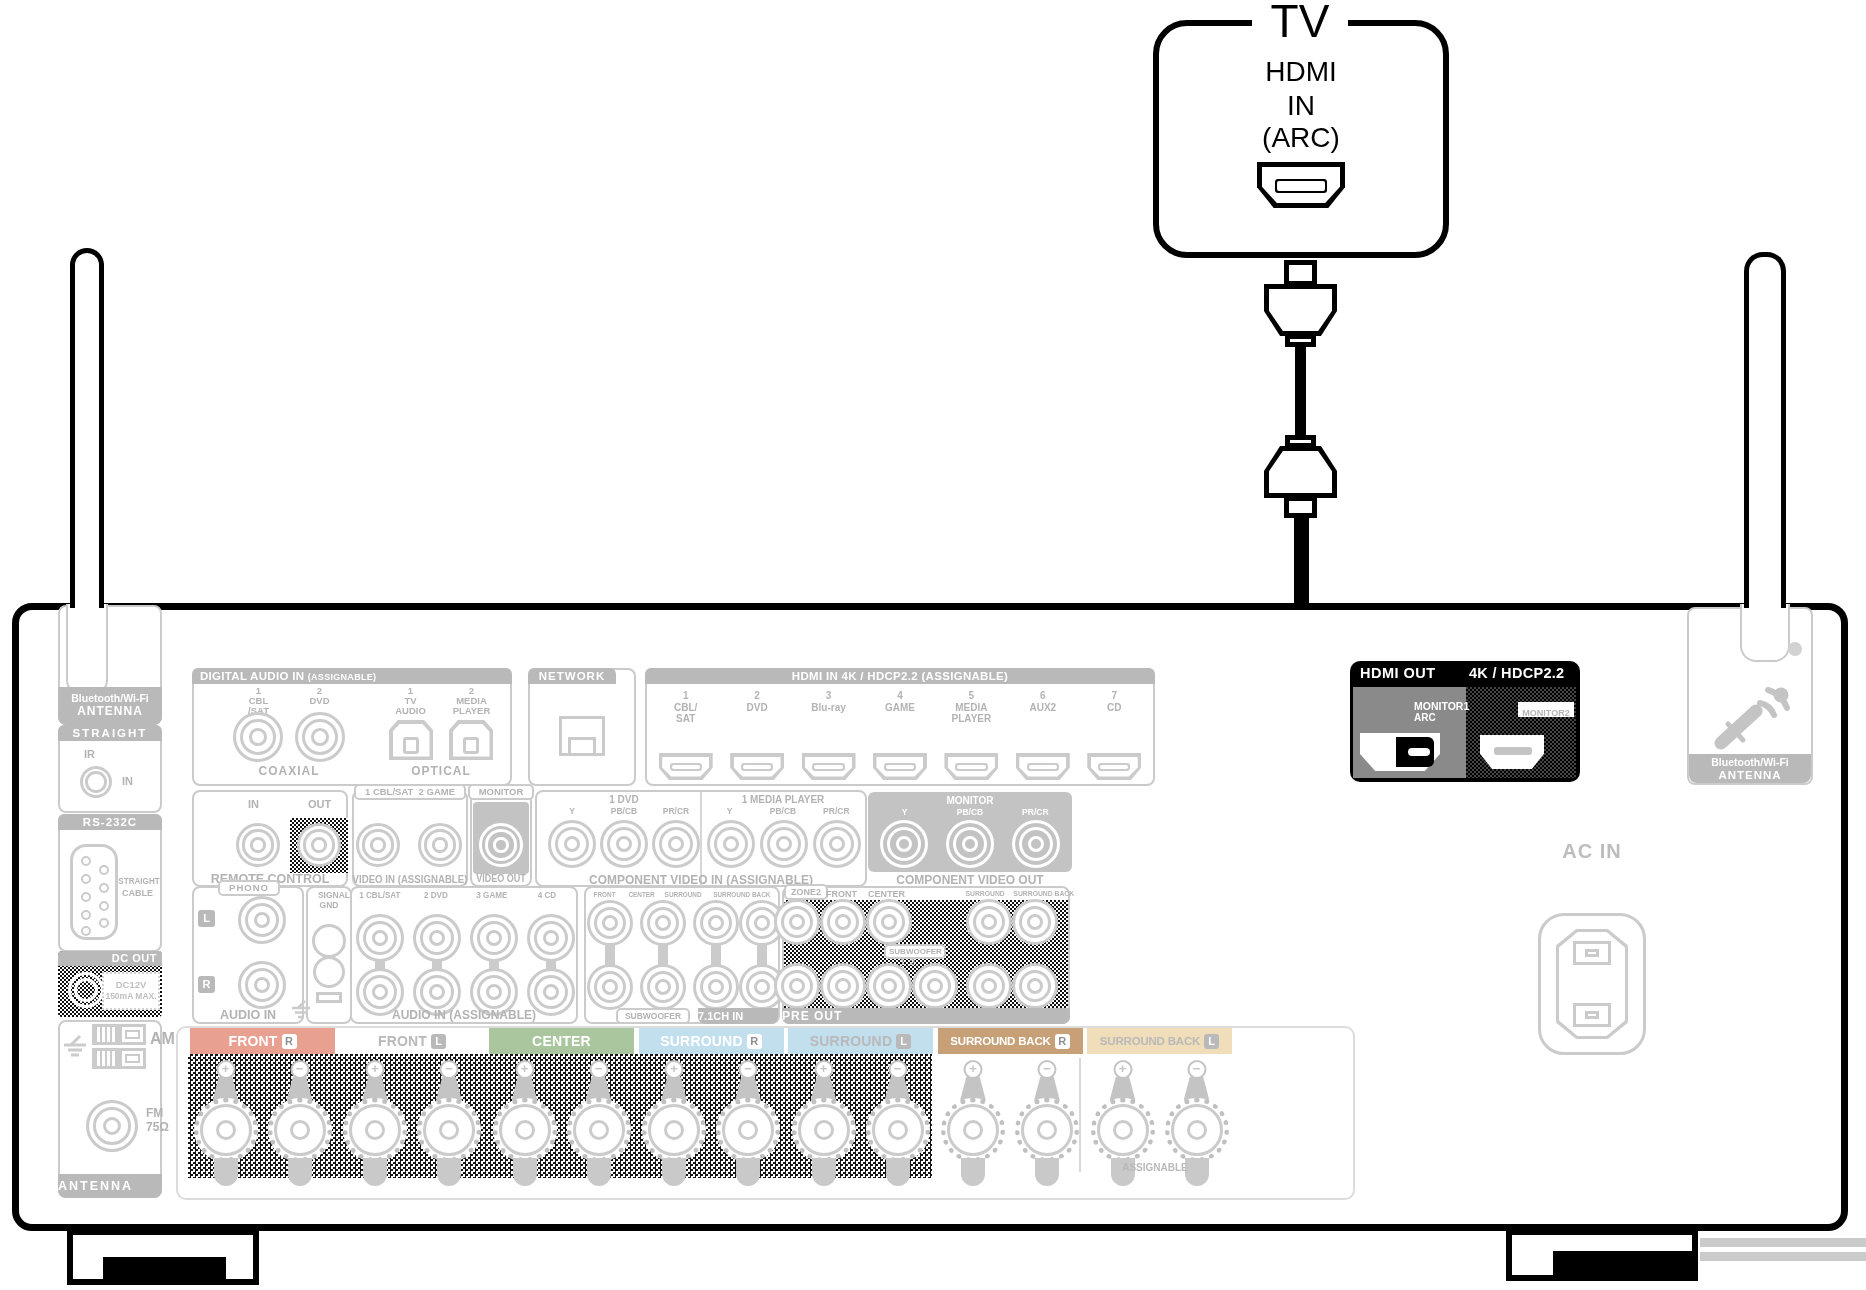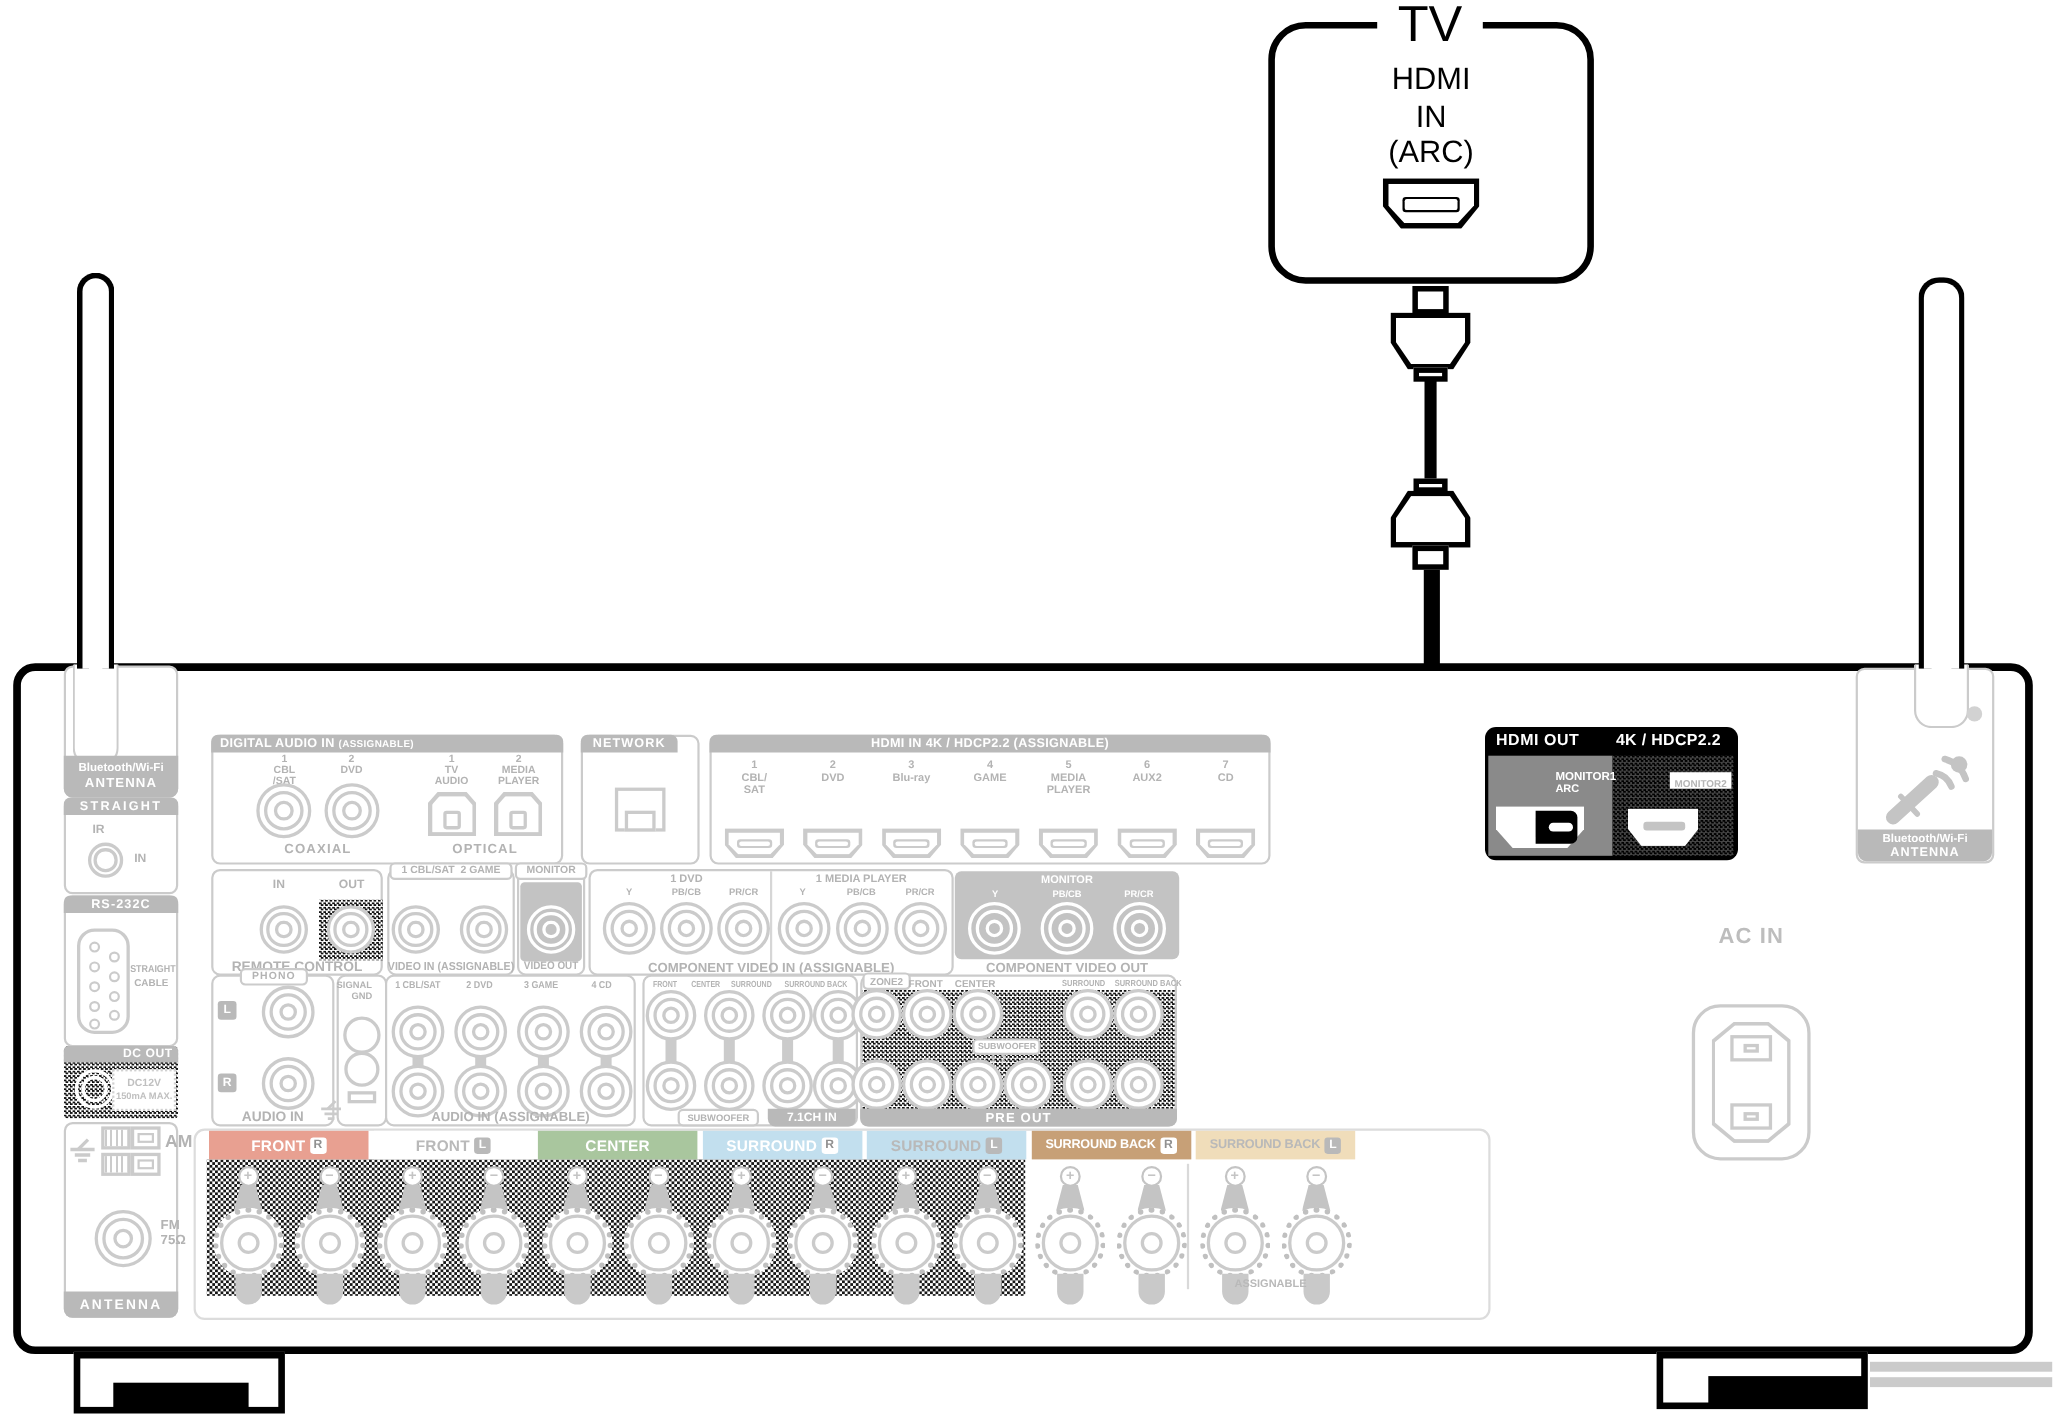--- a/index.html
+++ b/index.html
@@ -7,21 +7,21 @@
   .stage{position:relative;width:1866px;height:1290px;background:#fff;overflow:hidden;
          font-family:"Liberation Sans",sans-serif}
   .abs{position:absolute}
   
   .gbox{position:absolute;border:2px solid #cbcbcb;border-radius:8px;background:#fff}
   .ghead{position:absolute;background:#b9b9b9;color:#fff;font-weight:bold;font-size:11.5px;
          line-height:16px;height:16px;border-radius:6px 6px 0 0;text-align:center;letter-spacing:.3px;white-space:nowrap}
   .gtext{position:absolute;color:#b3b3b3;font-weight:bold;white-space:nowrap}
   .chip{position:absolute;background:#fff;border:2px solid #cbcbcb;border-radius:5px;color:#b3b3b3;
         font-weight:bold;font-size:9.5px;line-height:12px;padding:0 3px;text-align:center;white-space:nowrap}
-  .tab{position:absolute;background:#b9b9b9;color:#fff;font-weight:bold;text-align:center;
+  .tab{position:absolute;background:#b9b9b9;color:#fff;font-weight:bold;
        border-radius:0 0 7px 7px;white-space:nowrap}
   .hatch{background-image:conic-gradient(#161616 90deg,#fff 90deg 180deg,#161616 180deg 270deg,#fff 270deg);
          background-size:5px 5px}
   .hatch4{background-image:conic-gradient(#101010 90deg,#fff 90deg 180deg,#101010 180deg 270deg,#fff 270deg);
           background-size:4px 4px}
   .hatchD{background-image:conic-gradient(#000 90deg,#454545 90deg 180deg,#000 180deg 270deg,#454545 270deg);
           background-size:4px 4px}
   
   .rca{position:absolute;border:3px solid #cbcbcb;border-radius:50%;background:#fff}
   .rca::before{content:"";position:absolute;inset:9%;border:3px solid #cbcbcb;border-radius:50%}
@@ -417,21 +417,21 @@
   <div class="chip" style="left:218px;top:880px;width:62px;letter-spacing:1px">PHONO</div>
   <div class="abs" style="left:198px;top:910px;width:17px;height:17px;background:#b9b9b9;border-radius:3px;color:#fff;
               font-weight:bold;font-size:11px;line-height:17px;text-align:center">L</div>
   <span class="rca j48" style="left:238px;top:896px"></span>
   <div class="abs" style="left:198px;top:976px;width:17px;height:17px;background:#b9b9b9;border-radius:3px;color:#fff;
               font-weight:bold;font-size:11px;line-height:17px;text-align:center">R</div>
   <span class="rca j48" style="left:238px;top:961px"></span>
   <div class="gtext" style="left:192px;top:1008px;width:112px;text-align:center;font-size:12.5px">AUDIO IN</div>
 
   <div class="gbox" style="left:306px;top:886px;width:46px;height:138px"></div>
-  <div class="gtext" style="left:306px;top:890px;width:56px;font-size:8.5px">SIGNAL</div>
+  <div class="gtext" style="left:306px;top:890px;width:56px;text-align:center;font-size:8.5px">SIGNAL</div>
   <div class="gtext" style="left:306px;top:900px;width:46px;text-align:center;font-size:8.5px">GND</div>
   <div class="abs" style="left:312px;top:924px;width:34px;height:34px;border:3px solid #cbcbcb;border-radius:50%;background:#fff"></div>
   <div class="abs" style="left:313px;top:956px;width:32px;height:32px;border:3px solid #cbcbcb;border-radius:50%;background:#fff"></div>
   <div class="abs" style="left:316px;top:992px;width:26px;height:11px;border:3px solid #cbcbcb;background:#fff"></div>
   <svg class="abs" width="24" height="20" viewBox="0 0 24 20" style="left:290px;top:1000px">
     <g stroke="#cbcbcb" stroke-width="2.5" fill="none">
       <path d="M15 1 L8 8"></path>
         <path d="M2 8 H20"></path>
         <path d="M5 12.5 H17"></path>
         <path d="M8 17 H14"></path>

